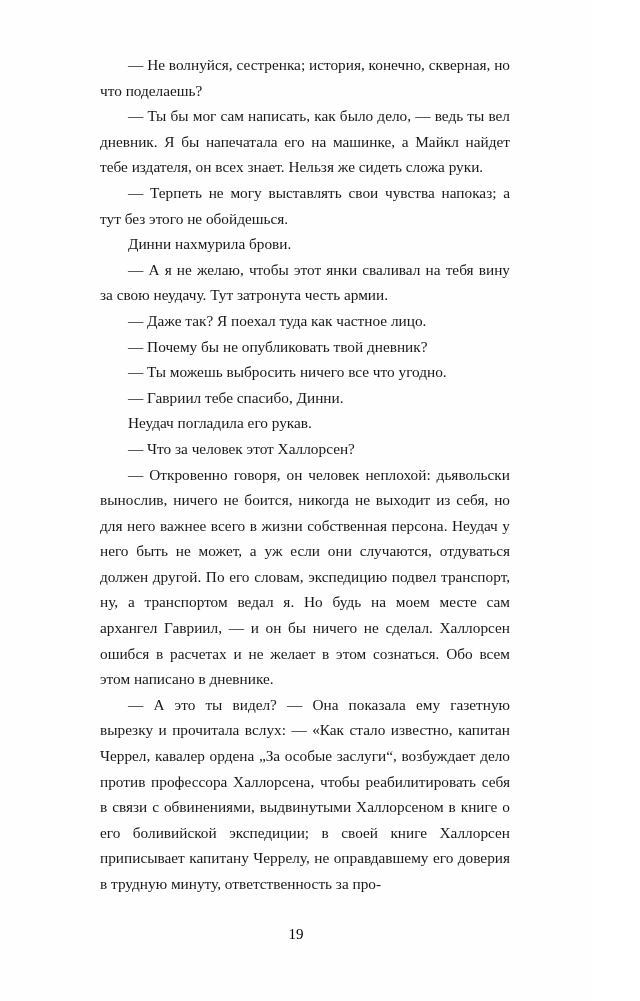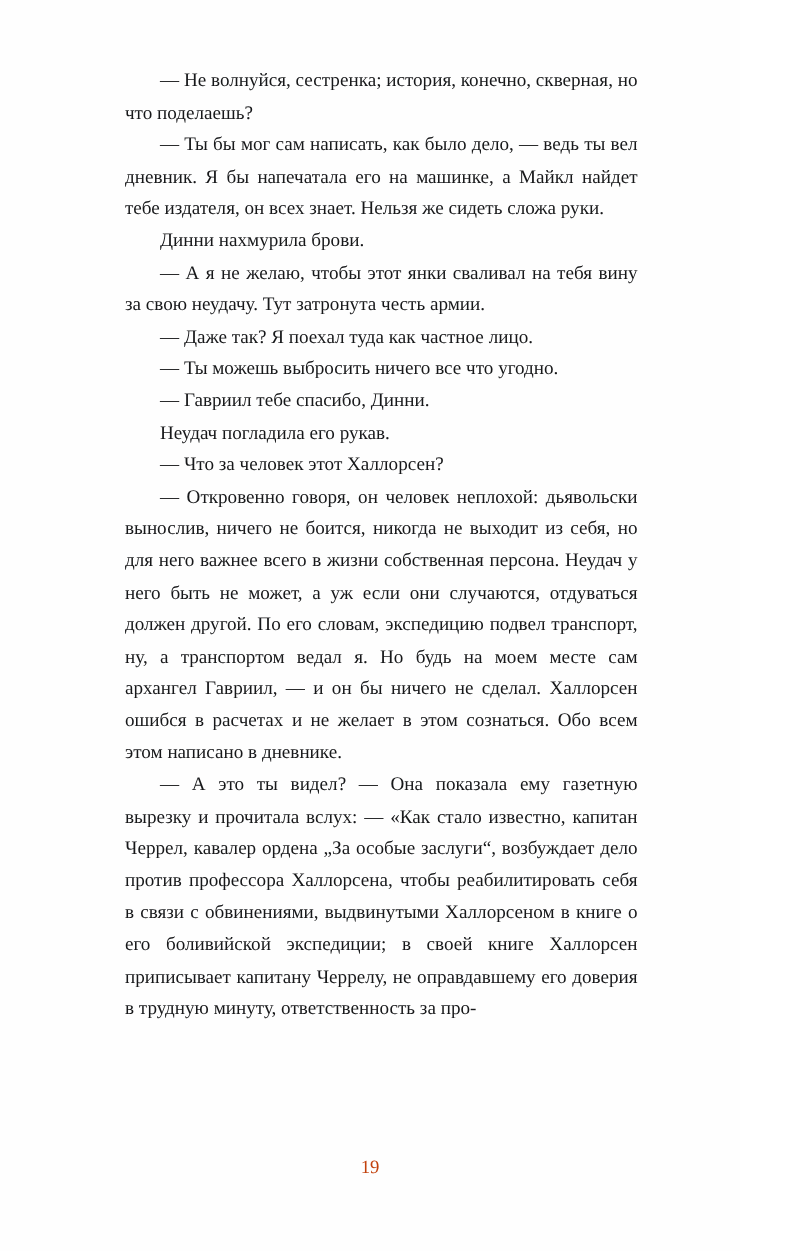--- a/index.html
+++ b/index.html
@@ -35,34 +35,36 @@
     text-indent: 28px;
     text-align: justify;
   }
   .page-number {
     position: absolute;
     left: 0;
     right: 0;
     top: 926px;
     text-align: center;
     font-size: 15px;
-    color: #c2410c;
+    color: #000000;
     font-family: "Liberation Serif", serif;
   }
 </style>
 </head>
 <body>
 
 <div class="page">
   <div class="body-text">
     <p class="para">— Не волнуйся, сестренка; история, конечно, скверная, но что поделаешь?</p>
     <p class="para">— Ты бы мог сам написать, как было дело, — ведь ты вел дневник. Я бы напечатала его на машинке, а Майкл найдет тебе издателя, он всех знает. Нельзя же сидеть сложа руки.</p>
+    <p class="para">— Терпеть не могу выставлять свои чувства напоказ; а тут без этого не обойдешься.</p>
     <p class="para">Динни нахмурила брови.</p>
     <p class="para">— А я не желаю, чтобы этот янки сваливал на тебя вину за свою неудачу. Тут затронута честь армии.</p>
     <p class="para">— Даже так? Я поехал туда как частное лицо.</p>
+    <p class="para">— Почему бы не опубликовать твой дневник?</p>
     <p class="para">— Ты можешь выбросить ничего все что угодно.</p>
     <p class="para">— Гавриил тебе спасибо, Динни.</p>
     <p class="para">Неудач погладила его рукав.</p>
     <p class="para">— Что за человек этот Халлорсен?</p>
     <p class="para">— Откровенно говоря, он человек неплохой: дьявольски вынослив, ничего не боится, никогда не выходит из себя, но для него важнее всего в жизни собственная персона. Неудач у него быть не может, а уж если они случаются, отдуваться должен другой. По его словам, экспедицию подвел транспорт, ну, а транспортом ведал я. Но будь на моем месте сам архангел Гавриил, — и он бы ничего не сделал. Халлорсен ошибся в расчетах и не желает в этом сознаться. Обо всем этом написано в дневнике.</p>
     <p class="para">— А это ты видел? — Она показала ему газетную вырезку и прочитала вслух: — «Как стало известно, капитан Черрел, кавалер ордена „За особые заслуги“, возбуждает дело против профессора Халлорсена, чтобы реабилитировать себя в связи с обвинениями, выдвинутыми Халлорсеном в книге о его боливийской экспедиции; в своей книге Халлорсен приписывает капитану Черрелу, не оправдавшему его доверия в трудную минуту, ответственность за про-</p>
   </div>
   <div class="page-number">19</div>
 </div>
 

